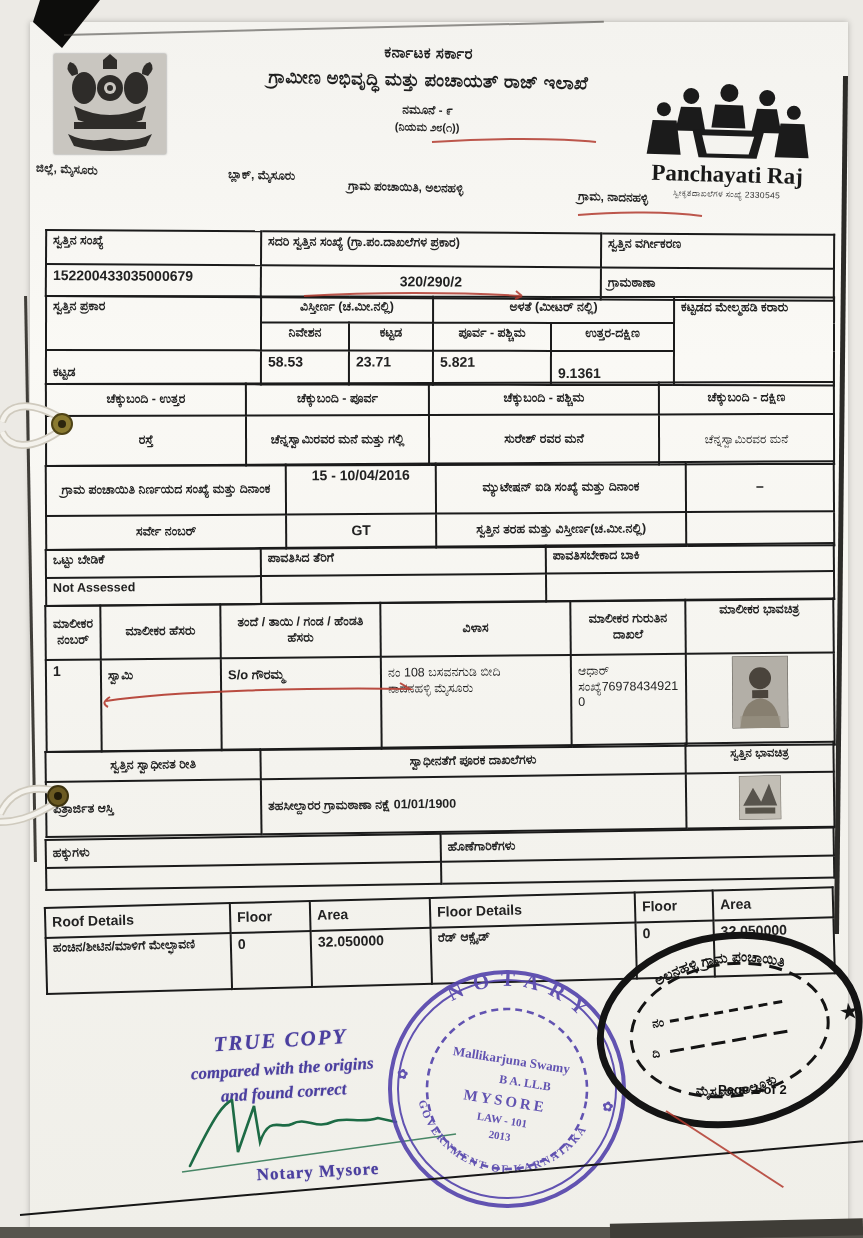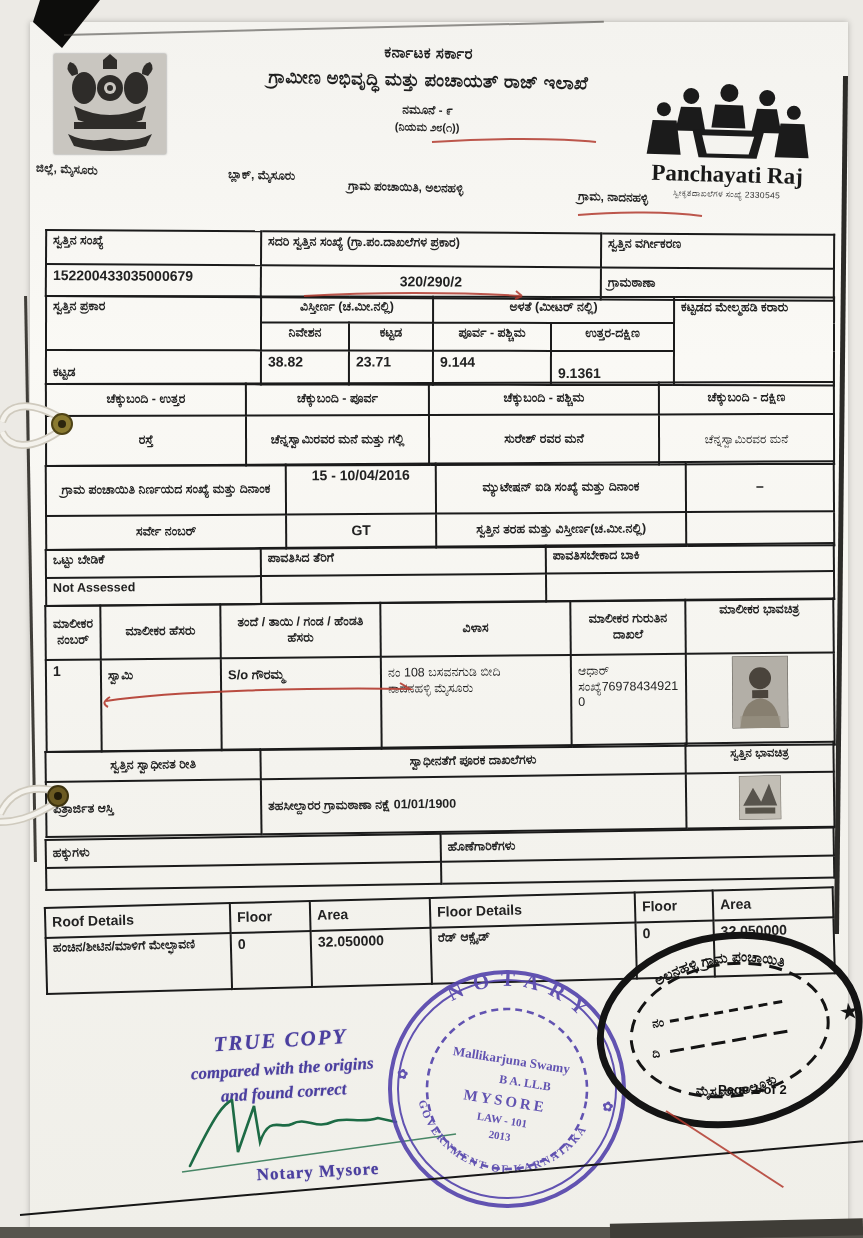--- a/index.html
+++ b/index.html
@@ -156,23 +156,23 @@
       <td class="lbl" rowspan="3">ಕಟ್ಟಡದ ಮೇಲ್ಮಹಡಿ ಕರಾರು</td>
     </tr>
     <tr style="height:28px;">
       <td class="lbl ctr">ನಿವೇಶನ</td>
       <td class="lbl ctr">ಕಟ್ಟಡ</td>
       <td class="lbl ctr">ಪೂರ್ವ - ಪಶ್ಚಿಮ</td>
       <td class="lbl ctr">ಉತ್ತರ-ದಕ್ಷಿಣ</td>
     </tr>
     <tr style="height:34px;">
       <td class="lbl" style="vertical-align:bottom;">ಕಟ್ಟಡ</td>
-      <td class="val">38.82</td>
+      <td class="val">58.53</td>
       <td class="val">23.71</td>
-      <td class="val">9.144</td>
+      <td class="val">5.821</td>
       <td class="val" style="vertical-align:bottom;">9.1361</td>
     </tr>
   </tbody>
     </table>
 
   <table class="sec" style="top:361px;transform:rotate(-.15deg);">
     <colgroup>
         <col style="width:200px">
         <col style="width:183px">
         <col style="width:230px">

